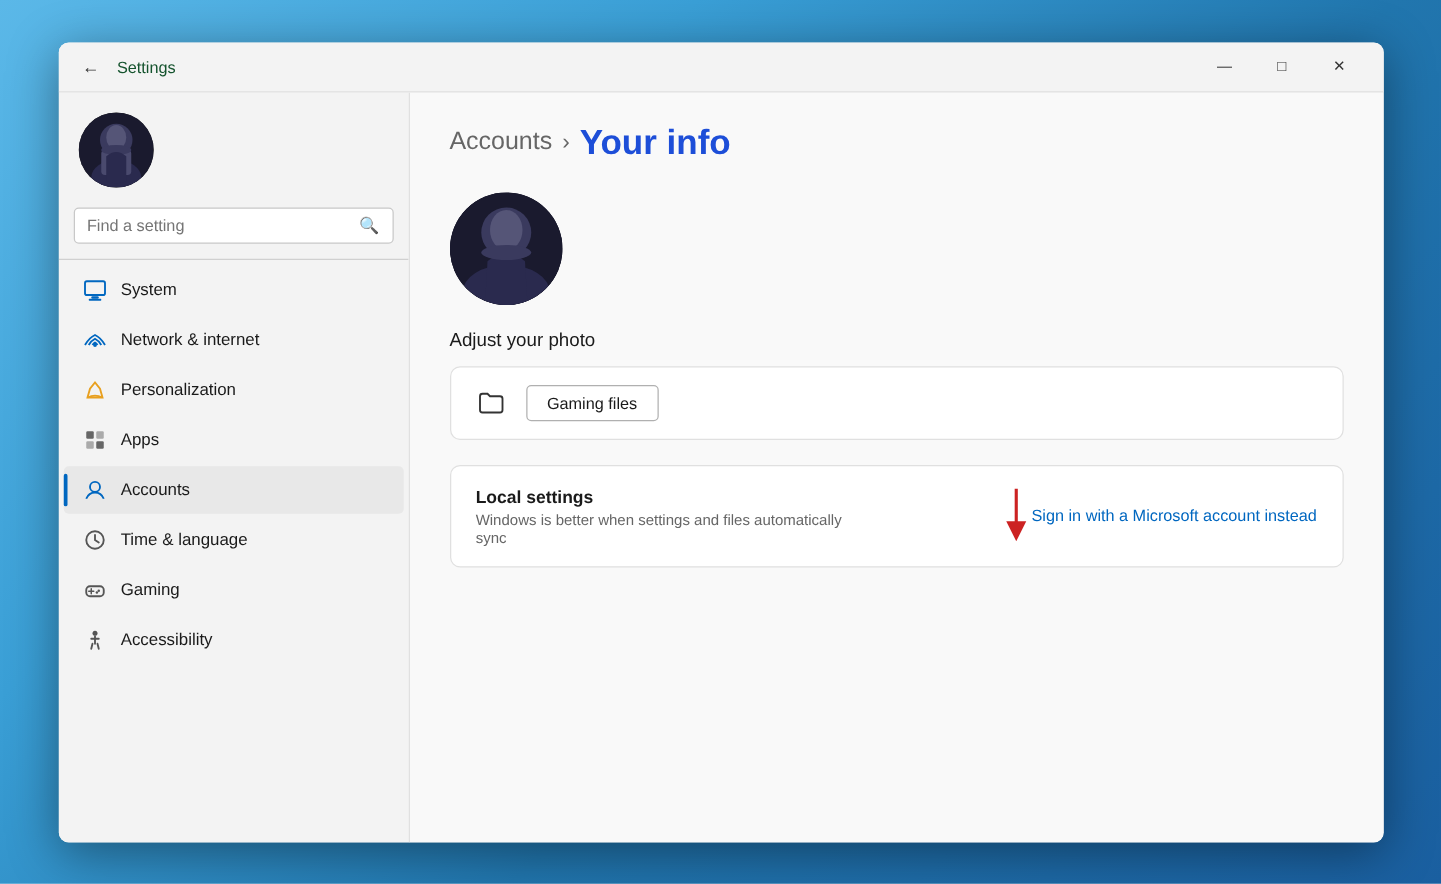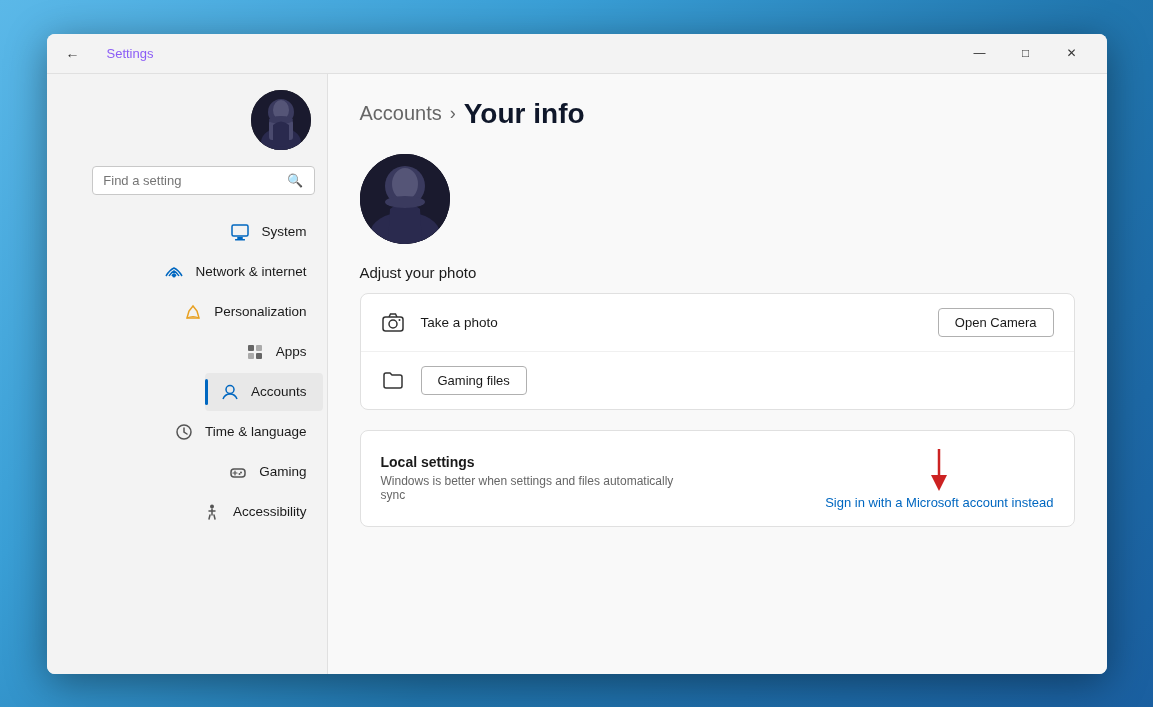--- a/index.html
+++ b/index.html
@@ -38,23 +38,23 @@
       height: 28px;
       display: flex;
       align-items: center;
       justify-content: center;
       border-radius: 4px;
       cursor: pointer;
       color: #333;
       font-size: 14px;
     }
     .titlebar-title {
-      margin-left: 20px;
+      margin-left: 7px;
       font-size: 13px;
-      color: #8b5cf6;
+      color: #14532d;
       font-weight: 400;
     }
     .titlebar-controls {
       margin-left: auto;
       display: flex;
       gap: 0;
     }
     .titlebar-btn {
       width: 46px;
       height: 32px;
@@ -76,21 +76,20 @@
 
     
     .sidebar {
       width: 280px;
       background: #f3f3f3;
       display: flex;
       flex-direction: column;
       flex-shrink: 0;
       overflow-y: auto;
       padding-bottom: 10px;
-      align-items: flex-end;
     }
     .sidebar-avatar {
       display: flex;
       align-items: center;
       padding: 16px 16px 12px 16px;
     }
     .avatar-circle {
       width: 60px;
       height: 60px;
       border-radius: 50%;
@@ -177,21 +176,21 @@
       color: #666;
       font-weight: 400;
     }
     .breadcrumb-sep {
       font-size: 18px;
       color: #666;
     }
     .breadcrumb-current {
       font-size: 28px;
       font-weight: 700;
-      color: #0f172a;
+      color: #1d4ed8;
     }
 
     .profile-avatar-large {
       width: 90px;
       height: 90px;
       border-radius: 50%;
       overflow: hidden;
       background: #1a1a2e;
       margin-bottom: 20px;
     }
@@ -435,50 +434,38 @@
             <path d="M30 55 Q45 42 60 55 L62 90 Q45 95 28 90 Z" fill="#2a2a4e"></path>
             <ellipse cx="45" cy="48" rx="20" ry="6" fill="#3a3a5e"></ellipse>
           </g>
         </svg>
       </div>
 
       <div class="section-title">Adjust your photo</div>
 
       <div class="card">
 
-        <div class="card-row">
-          <div class="card-icon">
-            <svg width="22" height="22" viewBox="0 0 22 22">
-                <rect x="1" y="6" width="20" height="14" rx="2.5" fill="none" stroke="#333" stroke-width="1.5"></rect>
-                <circle cx="11" cy="13" r="4" fill="none" stroke="#333" stroke-width="1.5"></circle>
-                <path d="M7 6 L8.5 3 L13.5 3 L15 6" fill="none" stroke="#333" stroke-width="1.5"></path>
-                <circle cx="17.5" cy="9" r="1" fill="#333"></circle>
-              </svg>
-          </div>
-          <span class="card-label">Take a photo</span>
-          <button class="card-btn">Open Camera</button>
-        </div>
 
         <div class="card-row">
           <div class="card-icon">
             <svg width="22" height="22" viewBox="0 0 22 22">
                 <path d="M2 6 Q2 4 4 4 L8 4 L10 6 L18 6 Q20 6 20 8 L20 17 Q20 19 18 19 L4 19 Q2 19 2 17 Z" fill="none" stroke="#333" stroke-width="1.5"></path>
               </svg>
           </div>
           <button class="card-btn">Gaming files</button>
         </div>
       </div>
 
       <div class="account-settings-section">
         <div class="account-card">
           <div class="account-info">
             <div class="account-name">Local settings</div>
             <div class="account-desc">Windows is better when settings and files automatically sync</div>
           </div>
-          <div style="display:flex; flex-direction:column; align-items:center; position:relative;">
+          <div style="display:flex; flex-direction:row; align-items:center; position:relative;">
 
             <div style="display:flex; flex-direction:column; align-items:center; margin-bottom:4px;">
               <svg width="24" height="44" viewBox="0 0 24 44">
                 <line x1="12" y1="2" x2="12" y2="32" stroke="#cc2222" stroke-width="2.5"></line>
                 <polygon points="12,44 4,28 20,28" fill="#cc2222"></polygon>
               </svg>
             </div>
             <a class="account-link">Sign in with a Microsoft account instead</a>
           </div>
         </div>

